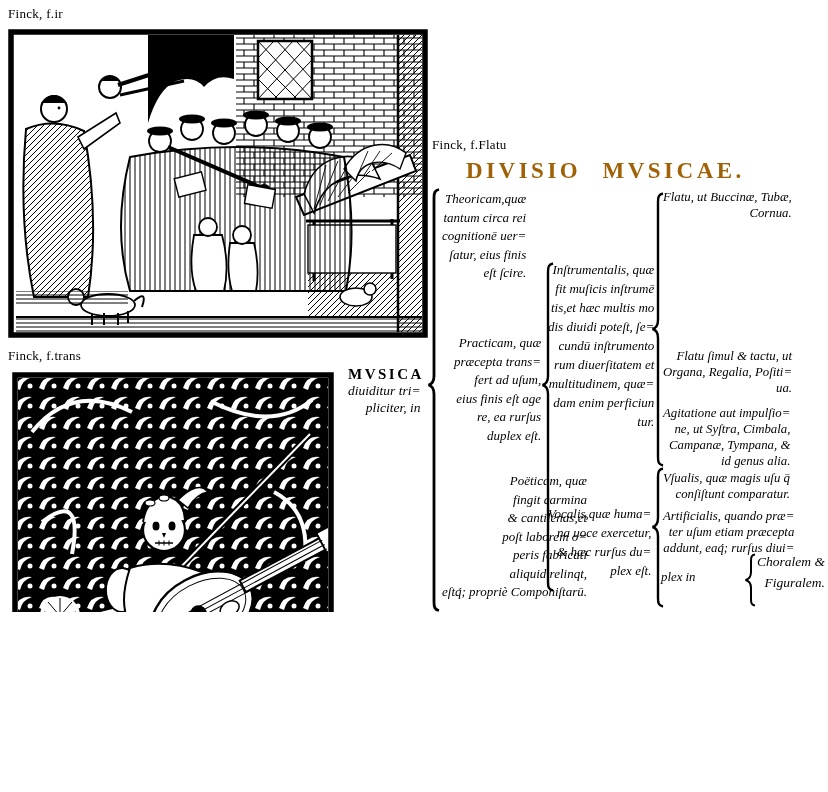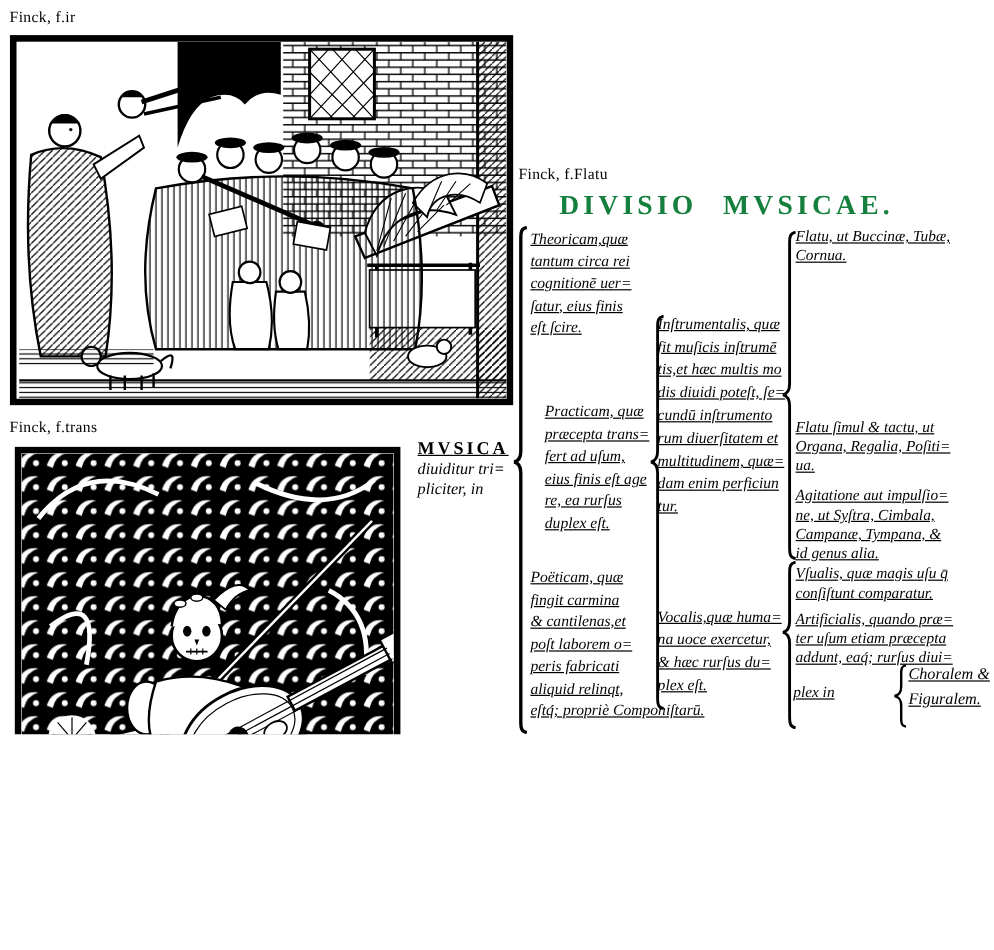--- a/index.html
+++ b/index.html
@@ -1,26 +1,26 @@
 <!DOCTYPE html>
 <html><head>
 <meta charset="utf-8">
 <style>
   html,body{margin:0;padding:0;background:#fff;}
   .page{position:relative;width:828px;height:612px;background:#ffffff;color:#000;
-        font-family:"Liberation Serif",serif;overflow:hidden;}
+        font-family:"Liberation Serif",serif;overflow:hidden;text-align:right;}
   .abs{position:absolute;}
   .lab{position:absolute;font:13px "Liberation Serif",serif;color:#000;letter-spacing:.3px;}
-  .ttl{position:absolute;font:bold 23px "Liberation Serif",serif;color:#15803d;
+  .ttl{position:absolute;font:bold 23px "Liberation Serif",serif;color:#a16207;
        letter-spacing:3.5px;word-spacing:12px;}
-  .blk{position:absolute;white-space:pre;color:#000;text-decoration:underline;}
+  .blk{position:absolute;white-space:pre;color:#000;}
   .c1{font:italic 13px/18.5px "Liberation Serif",serif;}
   .c2{font:italic 13px/19px "Liberation Serif",serif;}
   .c3{font:italic 12.8px/15.9px "Liberation Serif",serif;}
-  .rootcaps{position:absolute;font:600 15px "Liberation Serif",serif;letter-spacing:2.5px;text-decoration:underline;}
+  .rootcaps{position:absolute;font:600 15px "Liberation Serif",serif;letter-spacing:2.5px;}
   .rootrest{position:absolute;font:italic 13.5px/16.5px "Liberation Serif",serif;white-space:pre;}
   .brace{position:absolute;}
   svg{display:block;}
 </style>
 </head>
 <body>
 
 <div class="page">
 
   <div class="lab" style="left:8px;top:6px">Finck, f.ir</div>

